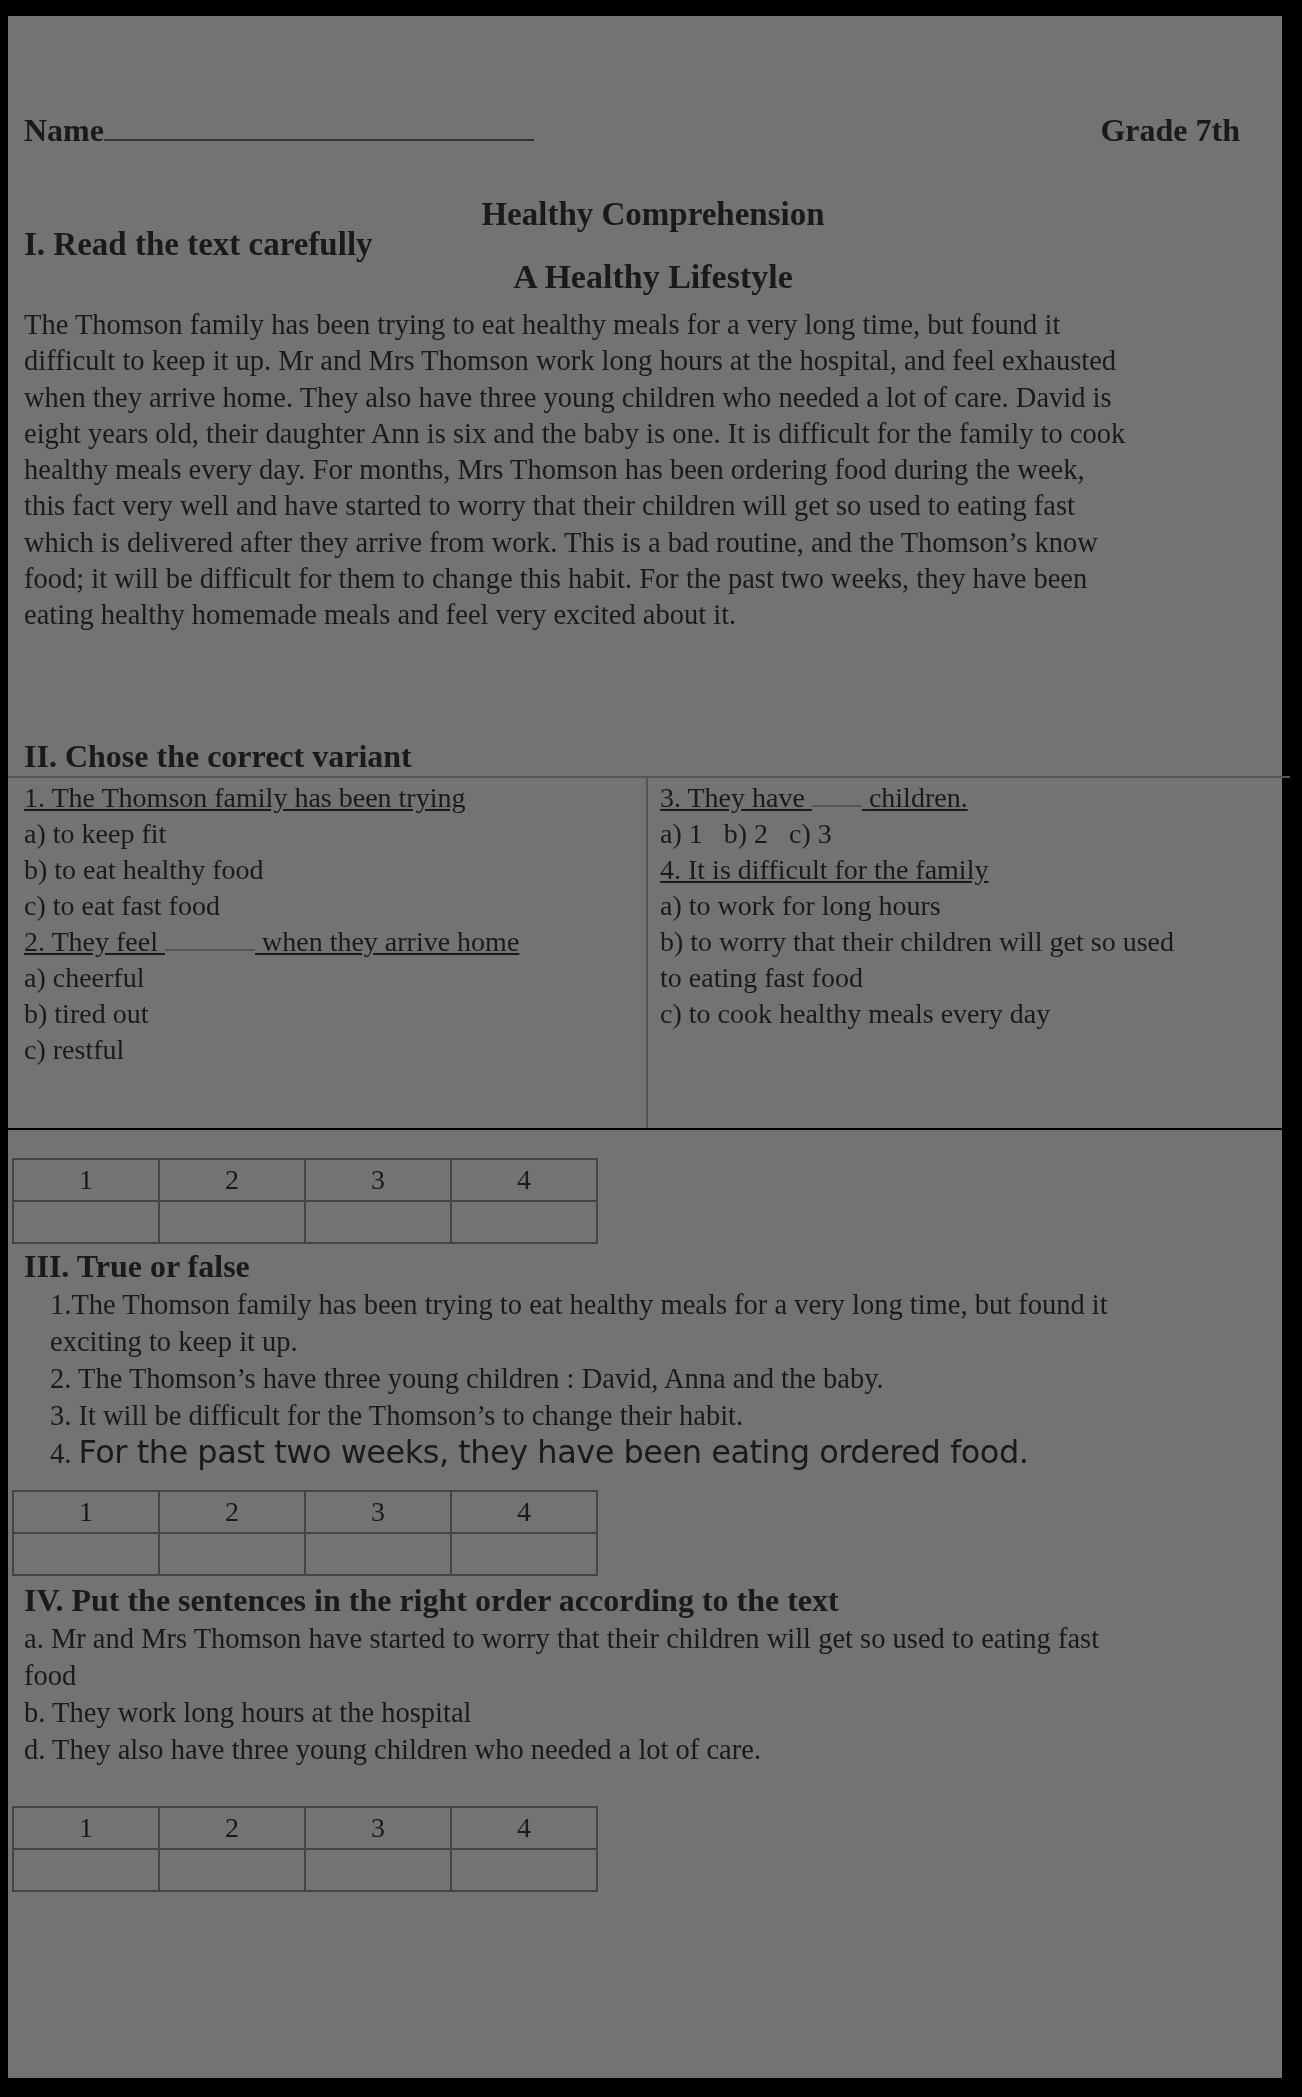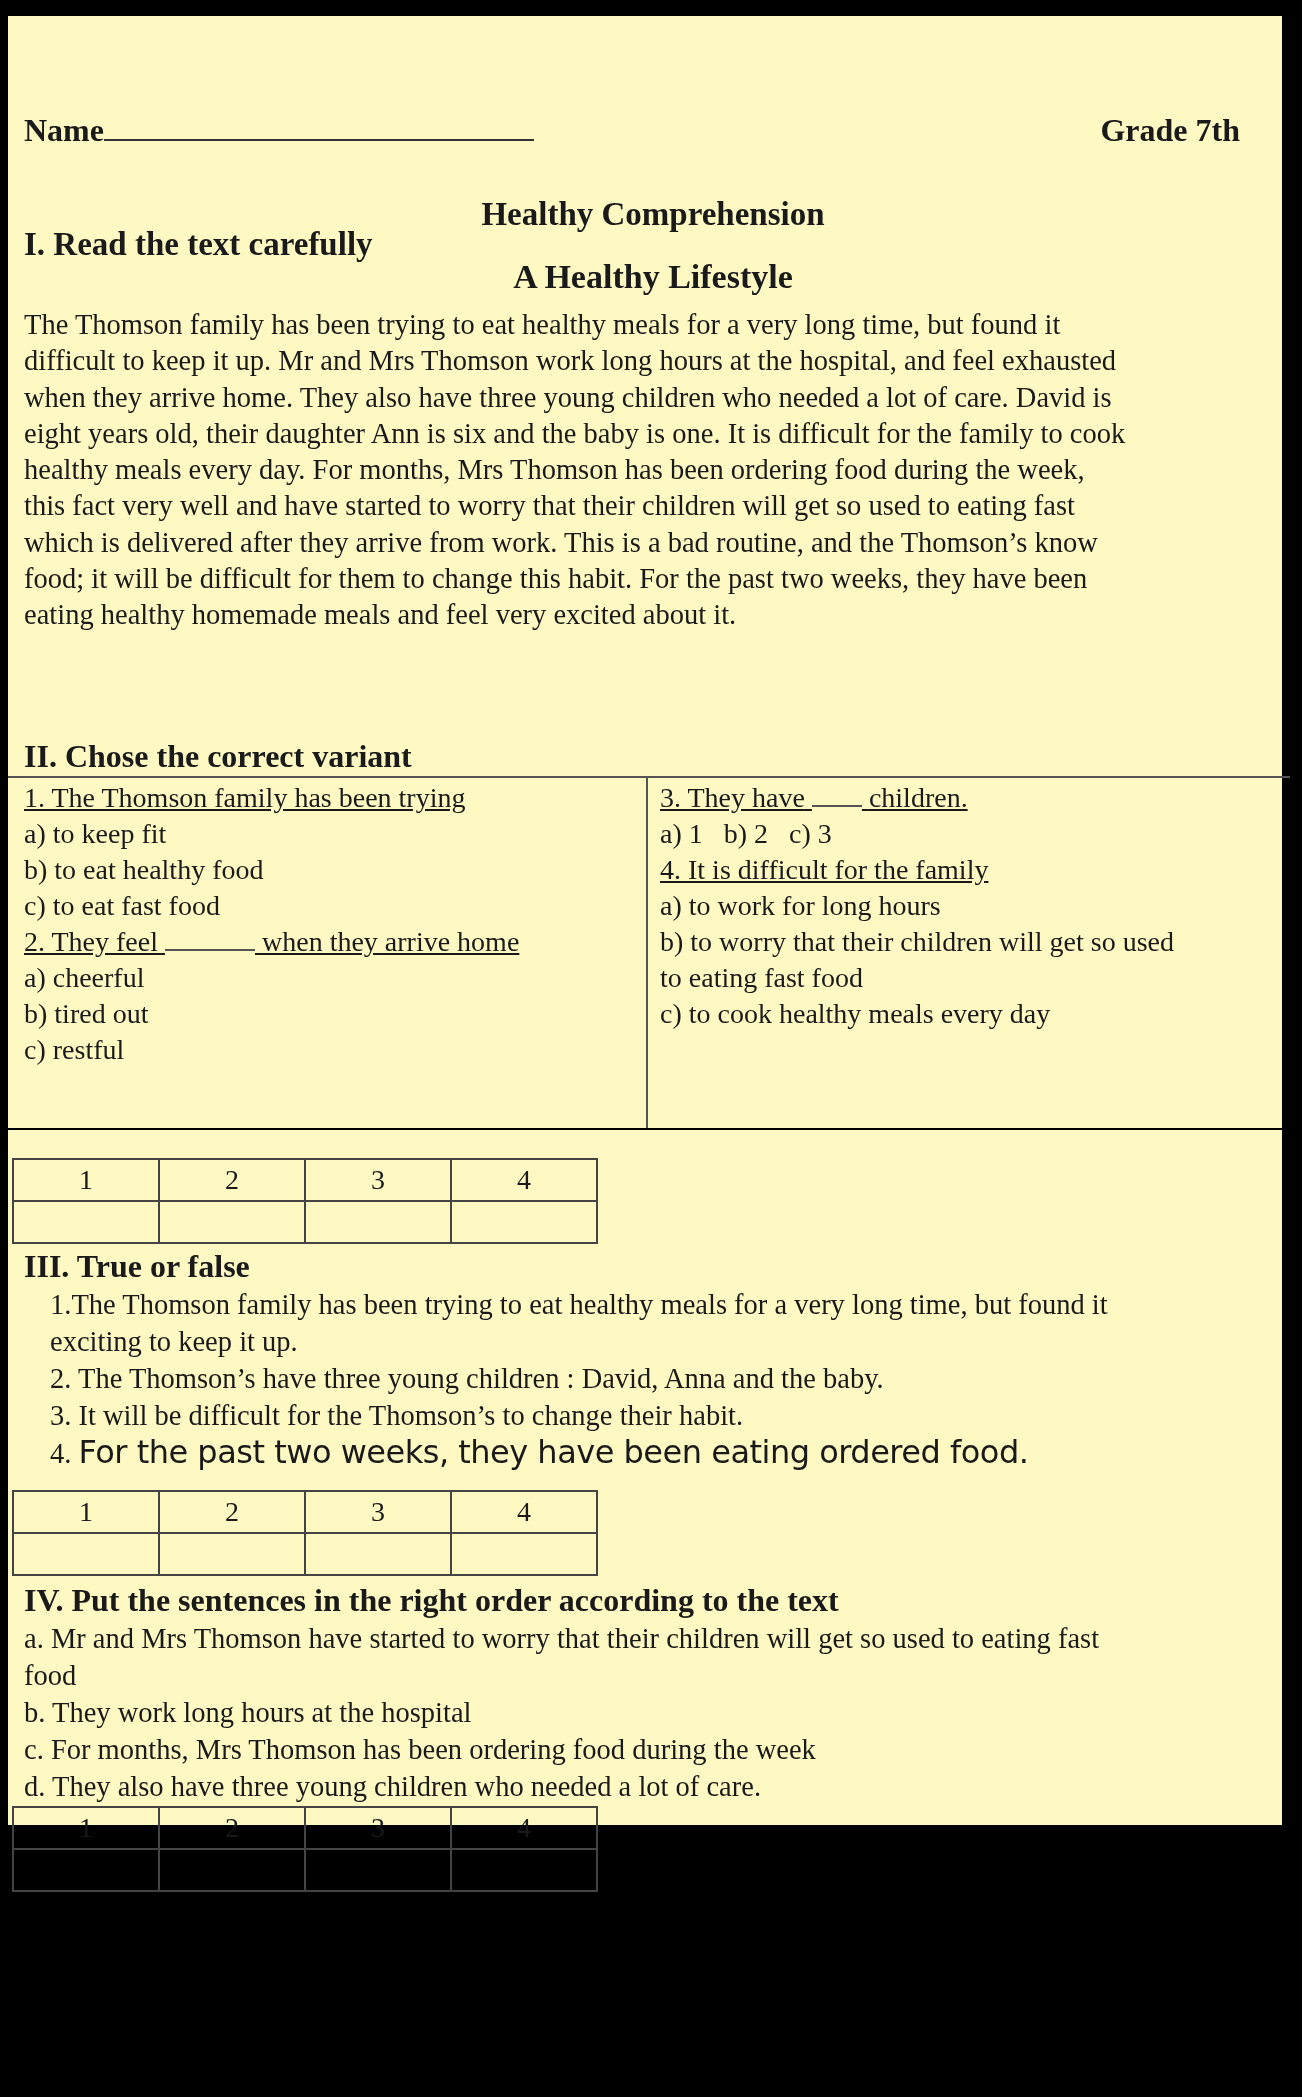--- a/index.html
+++ b/index.html
@@ -1,22 +1,22 @@
 <!DOCTYPE html>
 <html><head>
 <meta charset="utf-8">
 <style>
   html, body { margin: 0; padding: 0; }
   body {
     width: 1302px; height: 2097px; background: #000; position: relative; overflow: hidden;
     font-family: "Liberation Serif", "DejaVu Serif", serif; color: #1a1a1a;
   }
   .page {
-    position: absolute; left: 8px; top: 16px; width: 1274px; height: 1809px;
-    background: #fef9c3;
+    position: absolute; left: 8px; top: 16px; width: 1274px; height: 2062px;
+    background: #737373;
   }
   .abs { position: absolute; white-space: nowrap; }
   .name-row { top: 96px; left: 16px; font-size: 32px; font-weight: bold; }
   .name-line { display: inline-block; width: 430px; border-bottom: 2px solid #333; height: 26px; vertical-align: baseline; }
   .grade { top: 96px; right: 42px; font-size: 32px; font-weight: bold; }
   .doc-title { top: 180px; left: 0; width: 1290px; text-align: center; font-size: 33px; font-weight: bold; }
   .sec { font-size: 33px; font-weight: bold; }
   .story-title { top: 308px; left: 0; width: 1290px; text-align: center; font-size: 34px; font-weight: bold; }
   .para { position: absolute; left: 16px; top: 350px; width: 1250px; font-size: 28.5px; line-height: 36.3px; white-space: normal; margin-top: 23px; }
   .para span { display: block; white-space: nowrap; }
@@ -130,21 +130,20 @@
       <td></td>
     </tr>
   </tbody>
     </table>
 
   <div class="abs sec" style="top:1566px; left:16px; font-size:32px;">IV. Put the sentences in the right order according to the text</div>
   <div class="abs tf" style="top:1604px;">
     <div>a. Mr and Mrs Thomson have started to worry that their children will get so used to eating fast</div>
     <div>food</div>
     <div>b. They work long hours at the hospital</div>
-    <div>c. For months, Mrs Thomson has been ordering food during the week</div>
     <div>d. They also have three young children who needed a lot of care.</div>
   </div>
 
   <table class="grid" style="top:1790px;">
     <tbody>
         <tr>
       <td>1</td>
       <td>2</td>
       <td>3</td>
       <td>4</td>

